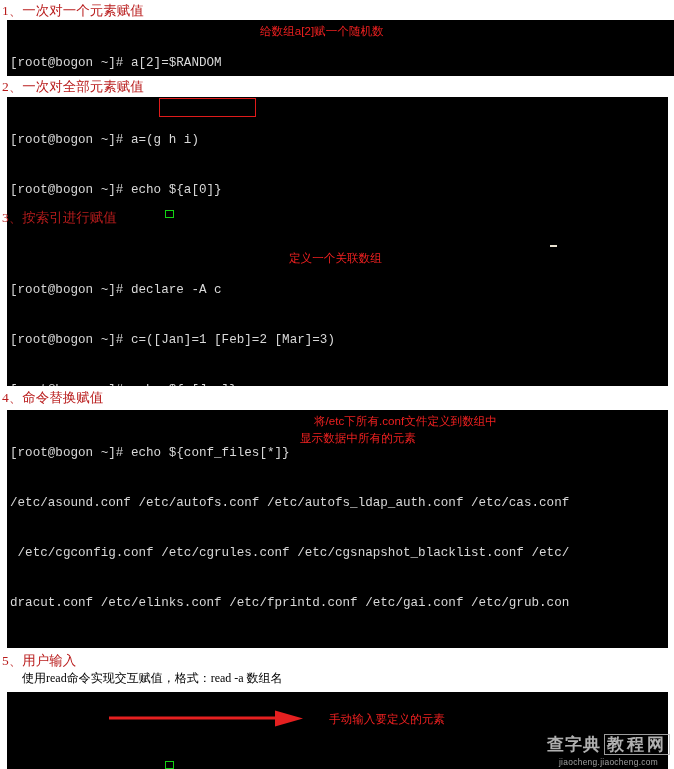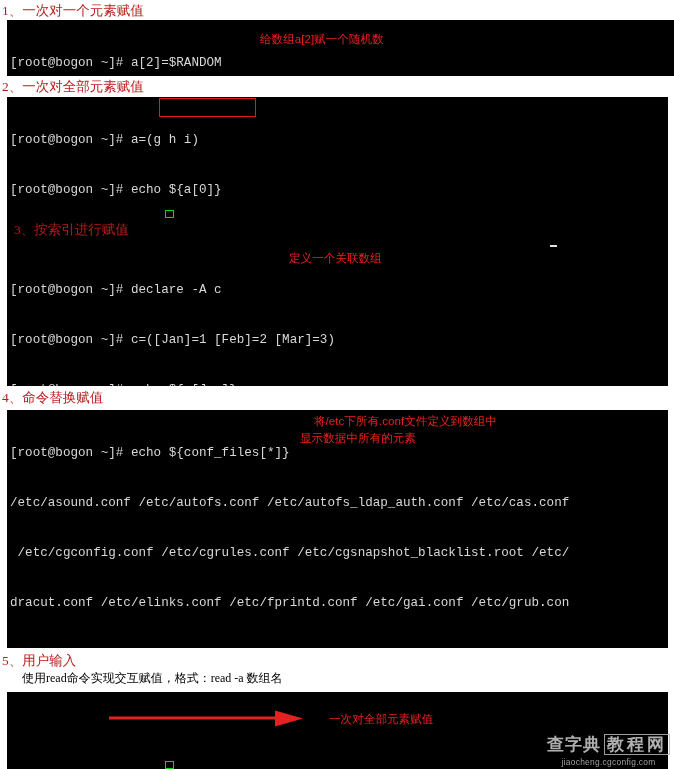--- a/index.html
+++ b/index.html
@@ -112,59 +112,59 @@
 </style>
 </head>
 <body>
 
 <div class="heading" style="position:absolute;left:0;top:2px;">1、一次对一个元素赋值</div>
 
 <div class="term" style="position:absolute;left:7px;top:20px;width:667px;height:56px;">
   <span class="ln">[root@bogon ~]# a[2]=$RANDOM</span>
   
   
-  <span class="ann" style="left:253px;top:3px;margin-top:8px;">给数组a[2]赋一个随机数</span>
+  <span class="ann" style="left:253px;top:3px;">给数组a[2]赋一个随机数</span>
 </div>
 
 <div class="heading" style="position:absolute;left:0;top:78px;">2、一次对全部元素赋值</div>
 
 <div class="term" style="position:absolute;left:7px;top:97px;width:661px;height:151px;">
   <span class="ln">[root@bogon ~]# a=(g h i)</span>
   <span class="ln">[root@bogon ~]# echo ${a[0]}</span>
   
   
   
   
   
   <span class="redbox" style="left:152px;top:1px;width:95px;height:17px;"></span>
   <span class="greencur" style="left:158px;top:113px;"></span>
 </div>
 
-<div class="heading" style="position:absolute;left:0;top:221px;margin-left:12px;">3、按索引进行赋值</div>
+<div class="heading" style="position:absolute;left:0;top:209px;">3、按索引进行赋值</div>
 
 <div class="stray-dot" style="left:550px;top:245px;width:7px;height:2px;"></div>
 
 <div class="term" style="position:absolute;left:7px;top:247px;width:661px;height:139px;">
   <span class="ln">[root@bogon ~]# declare -A c</span>
   <span class="ln">[root@bogon ~]# c=([Jan]=1 [Feb]=2 [Mar]=3)</span>
   <span class="ln">[root@bogon ~]# echo ${c[Jan]}</span>
   
   
   
   
   
   <span class="ann" style="left:282px;top:3px;">定义一个关联数组</span>
 </div>
 
 <div class="heading" style="position:absolute;left:0;top:389px;">4、命令替换赋值</div>
 
 <div class="term" style="position:absolute;left:7px;top:410px;width:661px;height:238px;">
   <span class="ln">[root@bogon ~]# echo ${conf_files[*]}</span>
   <span class="ln">/etc/asound.conf /etc/autofs.conf /etc/autofs_ldap_auth.conf /etc/cas.conf</span>
-  <span class="ln"> /etc/cgconfig.conf /etc/cgrules.conf /etc/cgsnapshot_blacklist.root /etc/</span>
+  <span class="ln"> /etc/cgconfig.conf /etc/cgrules.conf /etc/cgsnapshot_blacklist.conf /etc/</span>
   <span class="ln">dracut.conf /etc/elinks.conf /etc/fprintd.conf /etc/gai.conf /etc/grub.con</span>
   
   
   
   
   
   
   
   
   
@@ -172,28 +172,28 @@
   <span class="ann" style="left:293px;top:20px;">显示数据中所有的元素</span>
 </div>
 
 <div class="heading" style="position:absolute;left:0;top:652px;">5、用户输入</div>
 <div class="subnote" style="position:absolute;left:0;top:670px;">使用read命令实现交互赋值，格式：read -a 数组名</div>
 
 <div class="term" style="position:absolute;left:7px;top:692px;width:661px;height:77px;">
   
   
   
-  <span class="ann" style="left:322px;top:19px;">一次对全部元素赋值</span>
+  <span class="ann" style="left:322px;top:19px;">手动输入要定义的元素</span>
 
   <svg class="arrow-wrap" width="220" height="20" style="left:100px;top:17px;" viewBox="0 0 220 20">
     <line x1="2" y1="9" x2="175" y2="9" stroke="#e52020" stroke-width="3.2"></line>
     <polygon points="168,1.5 196,9.5 168,17.5" fill="#e52020"></polygon>
   </svg>
 
   <span class="greencur" style="left:158px;top:69px;"></span>
 </div>
 
 <div class="watermark">
   <div class="wm-main">
     <span>查字典</span><span class="boxed">教程网</span>
   </div>
-  <div class="wm-sub">jiaocheng.cgconfig.com</div>
+  <div class="wm-sub">jiaocheng.jiaocheng.com</div>
 </div>
 
 </body></html>

